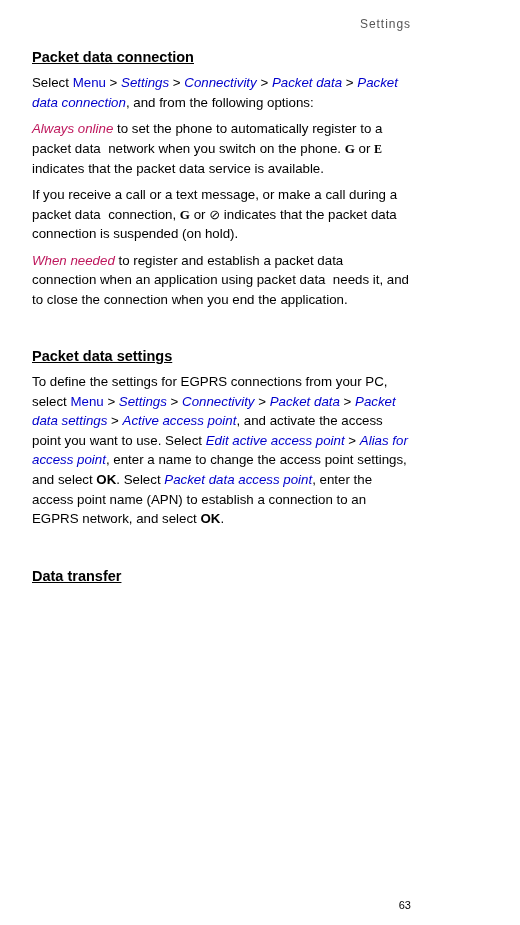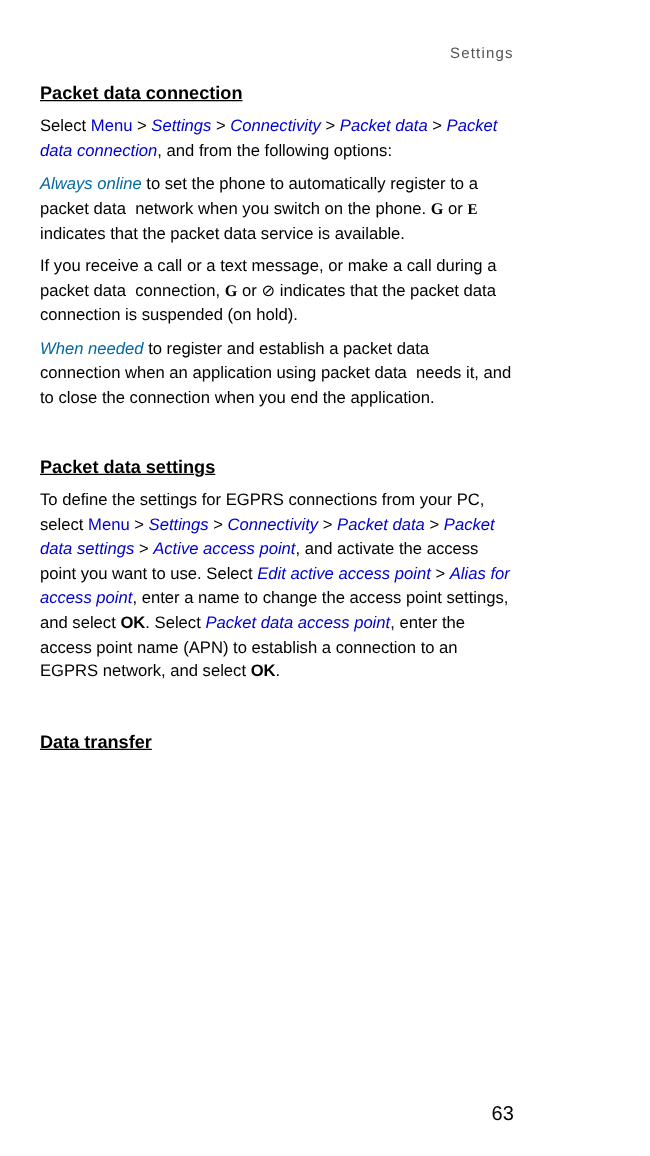--- a/index.html
+++ b/index.html
@@ -15,21 +15,21 @@
       font-family: 'Arial', sans-serif;
       font-size: 13.5px;
       line-height: 1.45;
       color: #000000;
       overflow: hidden;
     }
 
     .page-container {
       width: 443px;
       height: 925px;
-      padding: 34px 32px 18px 32px;
+      padding: 16px 32px 18px 32px;
       position: relative;
     }
 
     .header {
       text-align: right;
       font-size: 12px;
       color: #555;
       letter-spacing: 0.08em;
       margin-bottom: 14px;
       font-family: Arial, sans-serif;
@@ -64,21 +64,21 @@
       color: #0000cc;
       font-style: italic;
     }
 
     .inline-blue-bold {
       color: #0000cc;
       font-weight: normal;
     }
 
     .inline-green {
-      color: #0369a1;
+      color: #be185d;
       font-style: italic;
     }
 
     .bold-ok {
       font-weight: bold;
       color: #000;
       text-align: center;
     }
 
     .icon-g {
@@ -88,23 +88,23 @@
     }
 
     .icon-e {
       font-family: serif;
       font-weight: bold;
       font-size: 12px;
     }
 
     .page-number {
       position: absolute;
-      bottom: 22px;
+      bottom: 11px;
       right: 32px;
-      font-size: 16px;
+      font-size: 11px;
       color: #000;
     }
 
     .spacer-medium {
       height: 12px;
     }
   </style>
 </head>
 <body>
 

